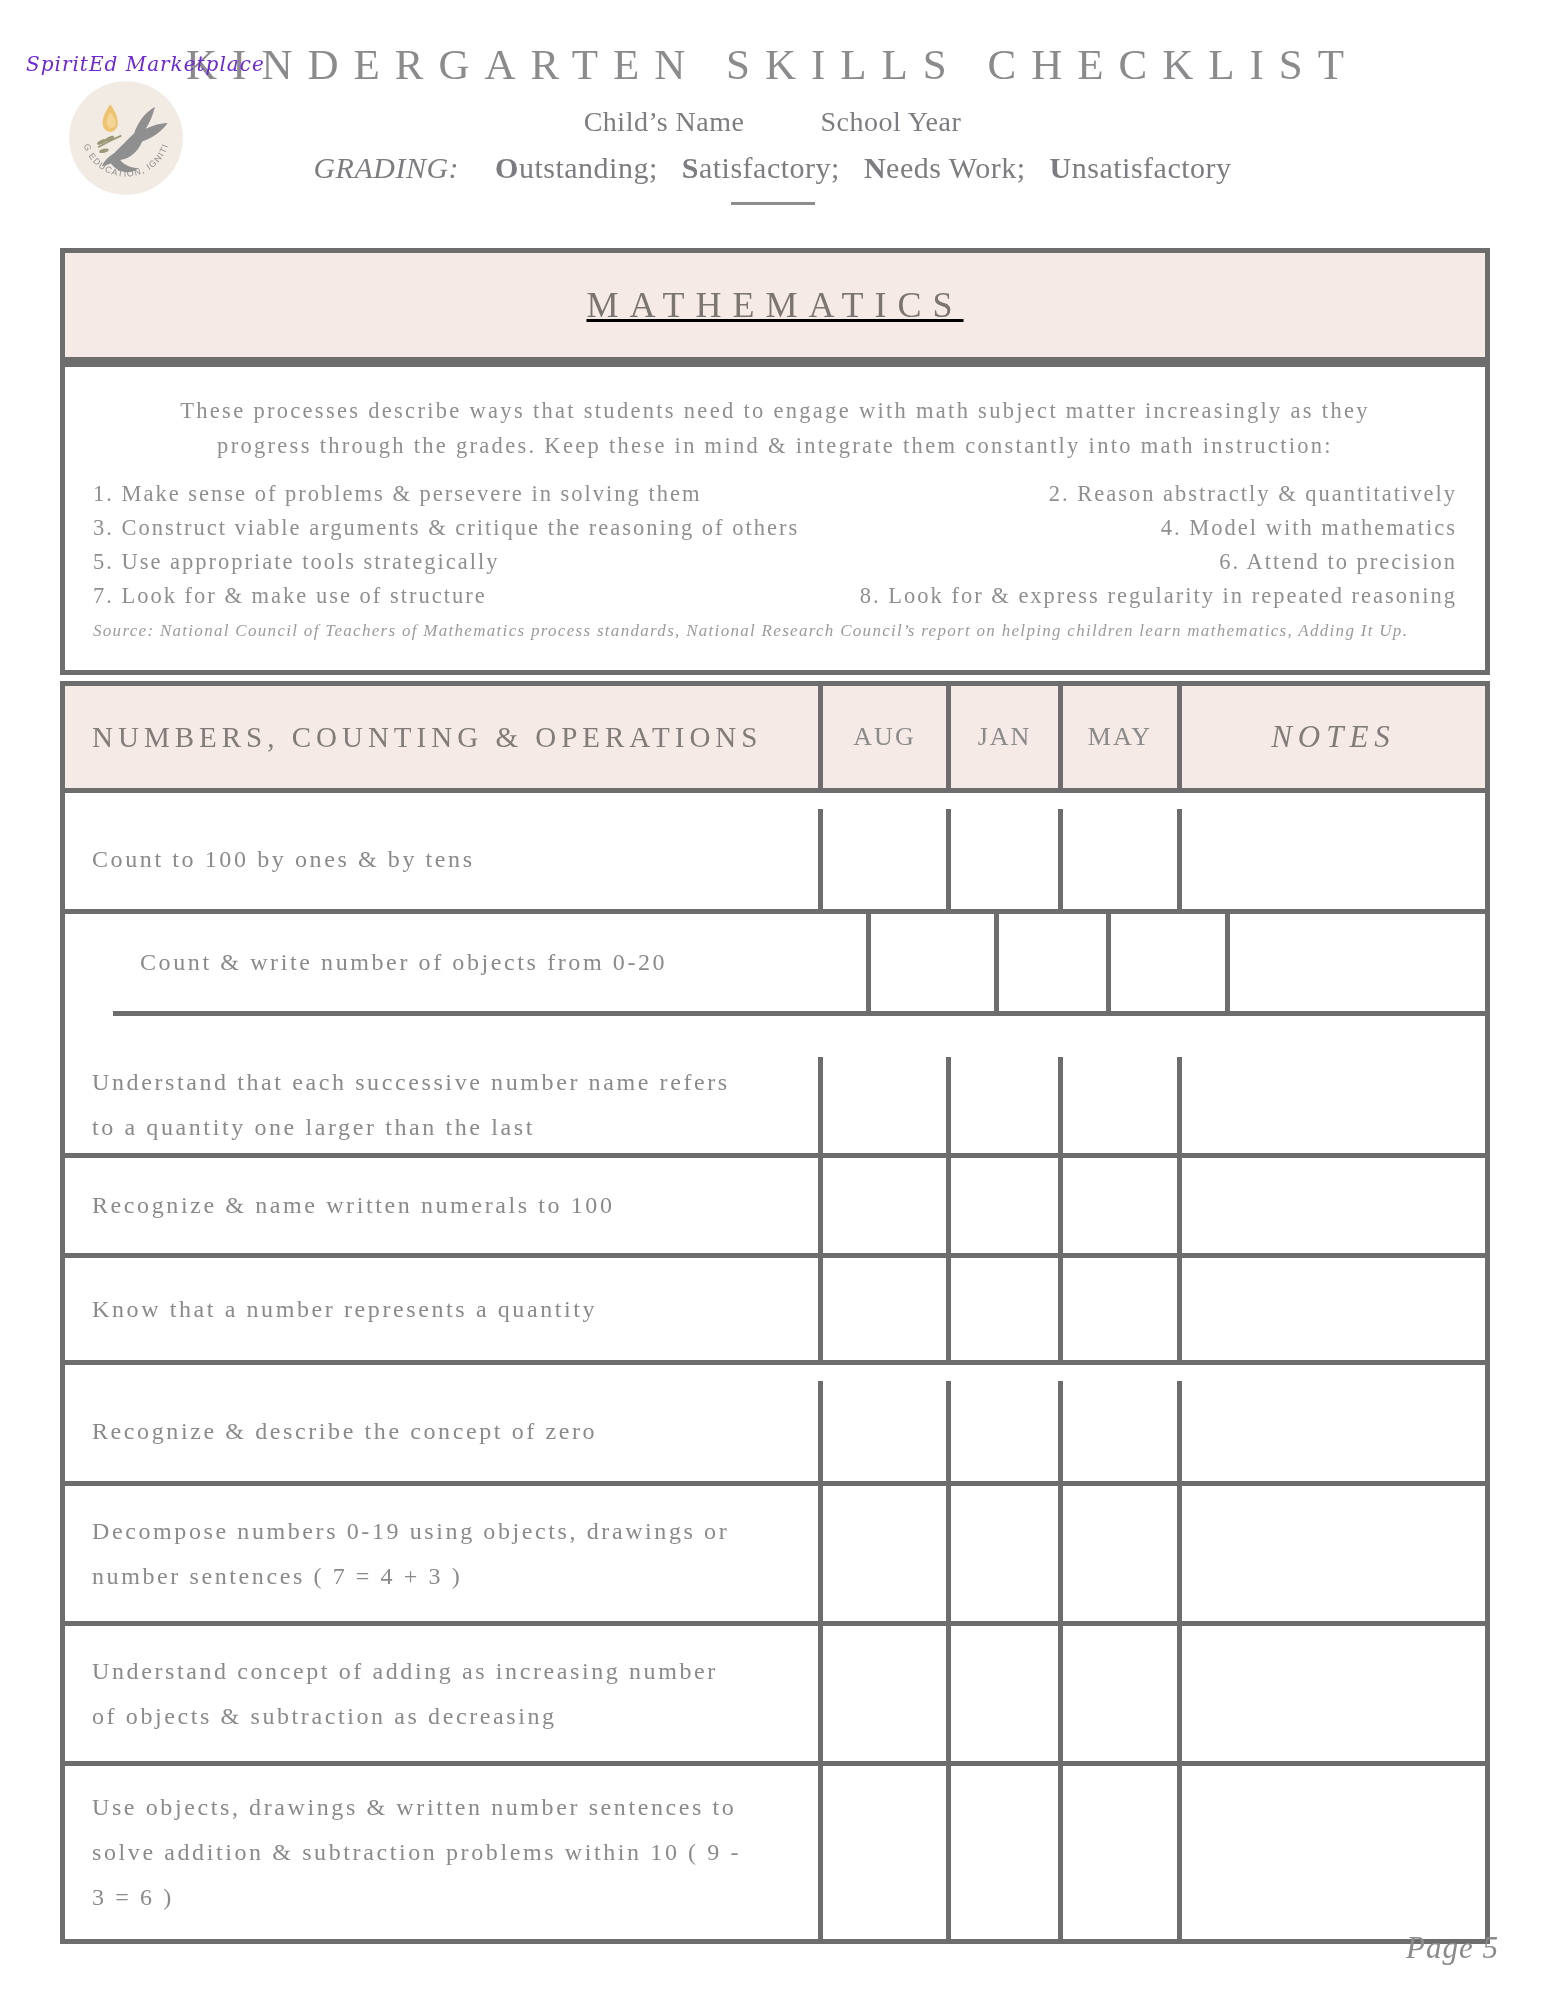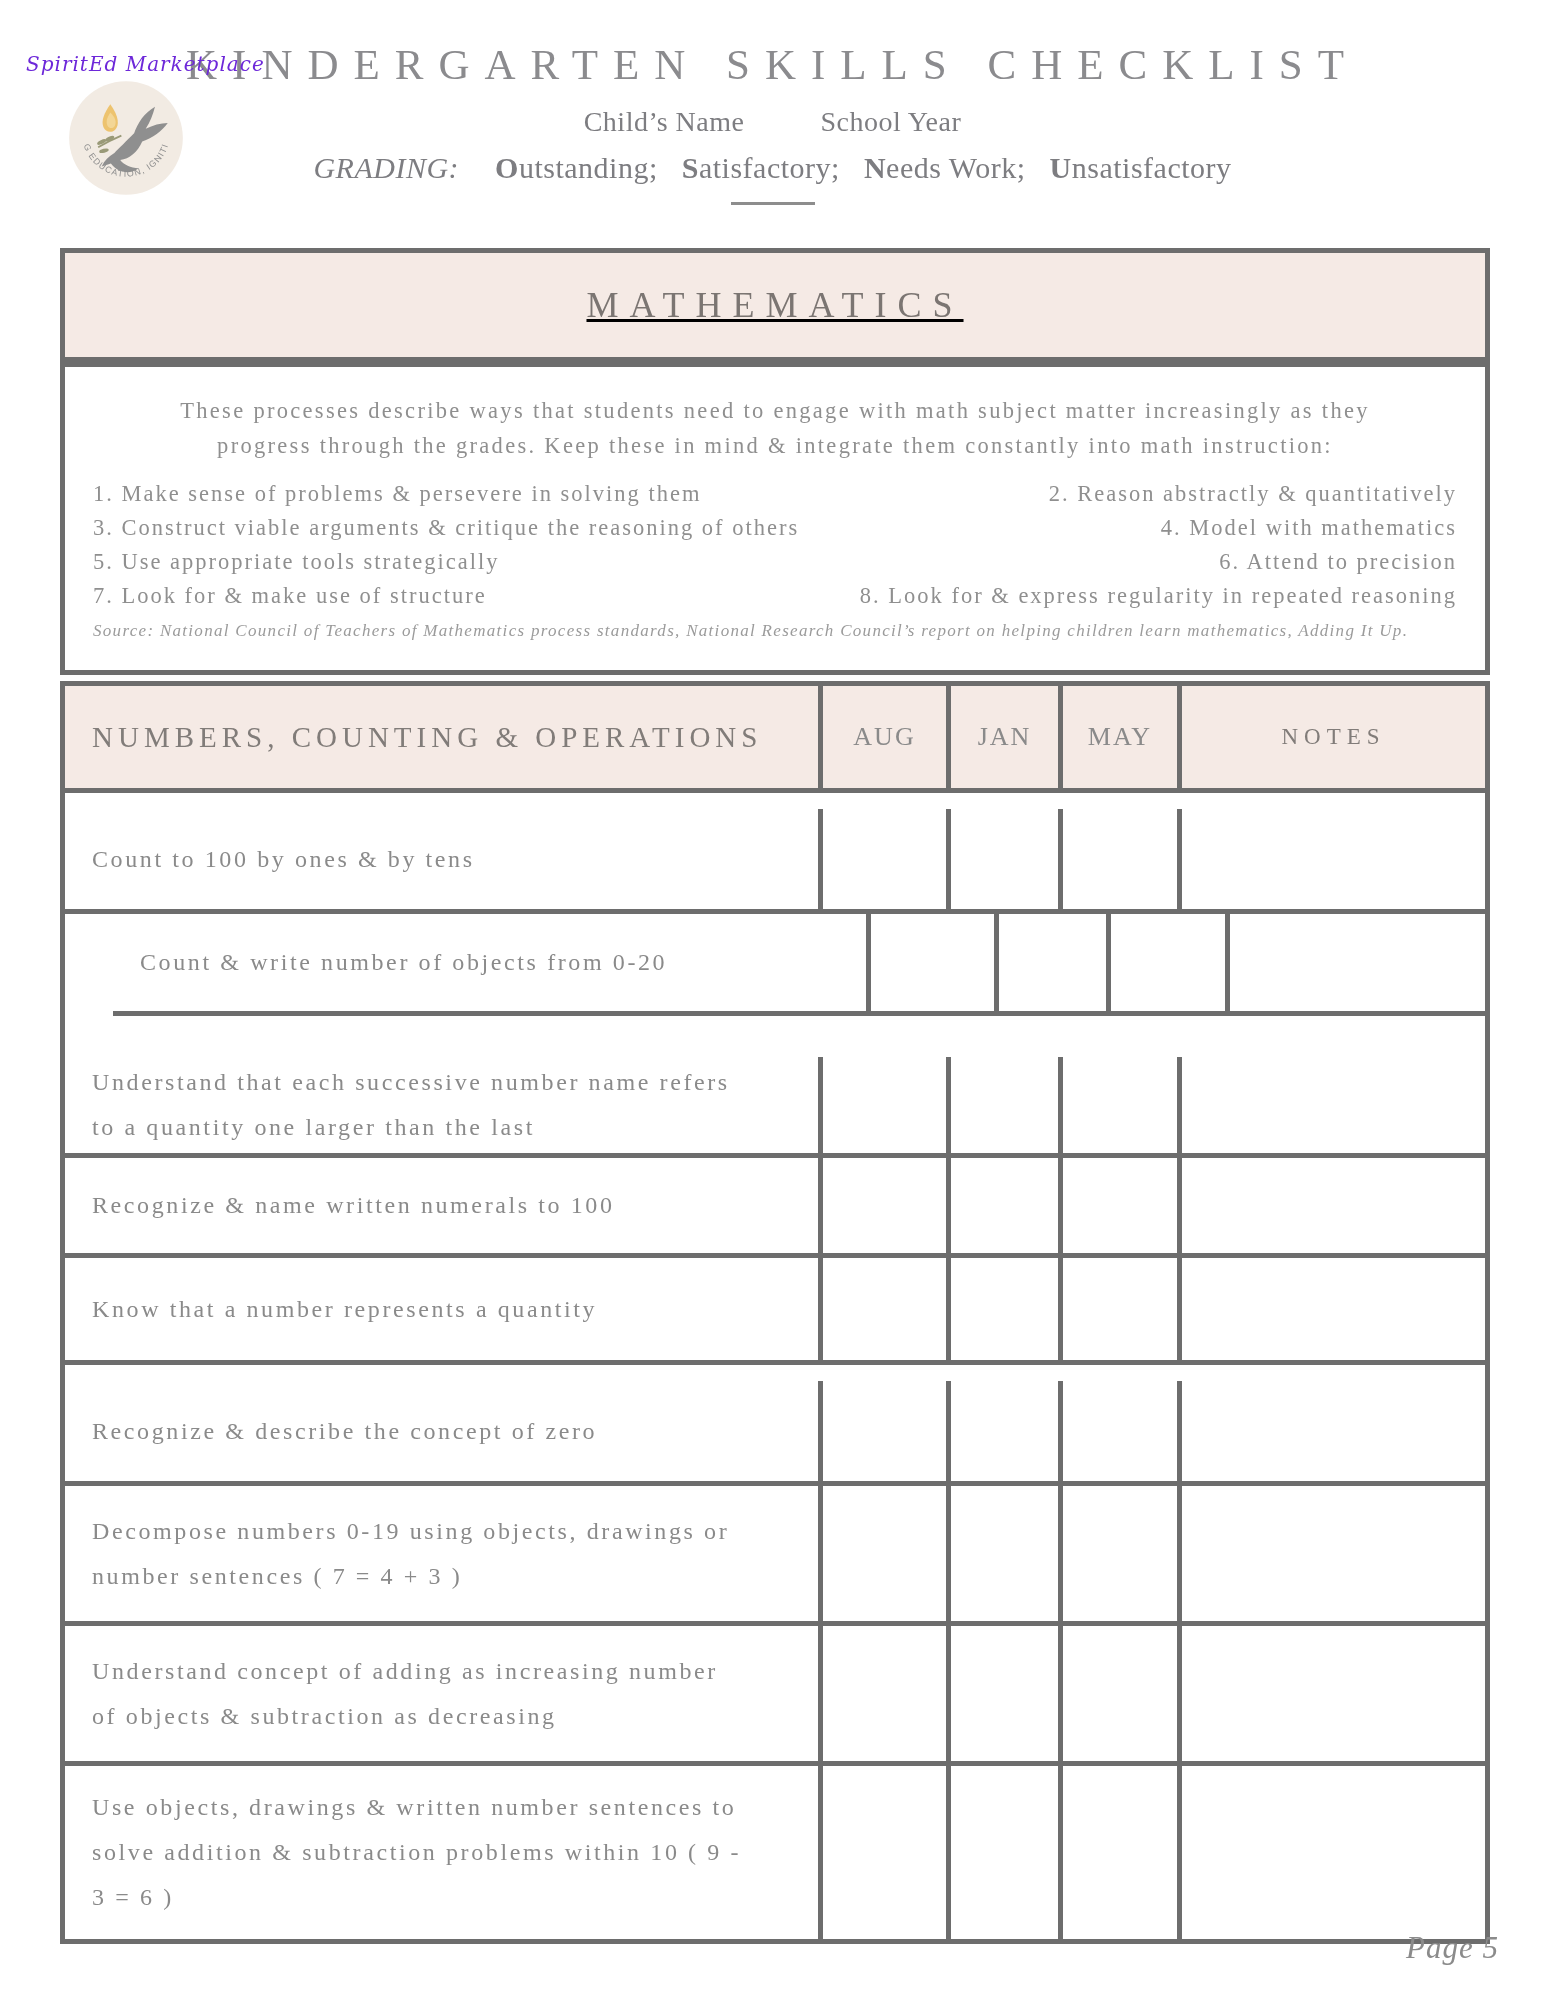--- a/index.html
+++ b/index.html
@@ -65,21 +65,21 @@
   }
   .t-row .cell:last-child { border-right:none; }
   .t-row:last-child .cell { border-bottom:none; }
   .t-head .cell { background:#f5eae5; }
   .t-head { height:107px; }
   .cell.skill { justify-content:flex-start; padding:0 70px 0 27px; text-align:left; }
   .head-skill {
     font-size:29px; letter-spacing:5px; color:#817c79; white-space:nowrap;
   }
   .head-month { font-size:26px; letter-spacing:2px; color:#8a8a8a; }
-  .head-notes { font-size:23px; letter-spacing:6px; color:#817c79; }
+  .head-notes { font-size:31px; letter-spacing:6px; color:#817c79;font-style:italic; }
   .skill-text { font-size:24px; letter-spacing:2.6px; line-height:45px; color:#8a8a8a; }
   .r-h105 { height:105px;margin-top:16px; } .r-h102 { height:102px;padding-left:48px; } .r-h143 { height:101px;margin-top:41px; }
   .r-h100 { height:100px; } .r-h107 { height:107px; } .r-h140 { height:140px; }
   .r-h173 { height:173px; }
 
   
   .page-footer {
     position:absolute; right:46px; top:1930px;
     font-style:italic; font-size:31px; color:#8b8b8b; letter-spacing:1px;
   }

